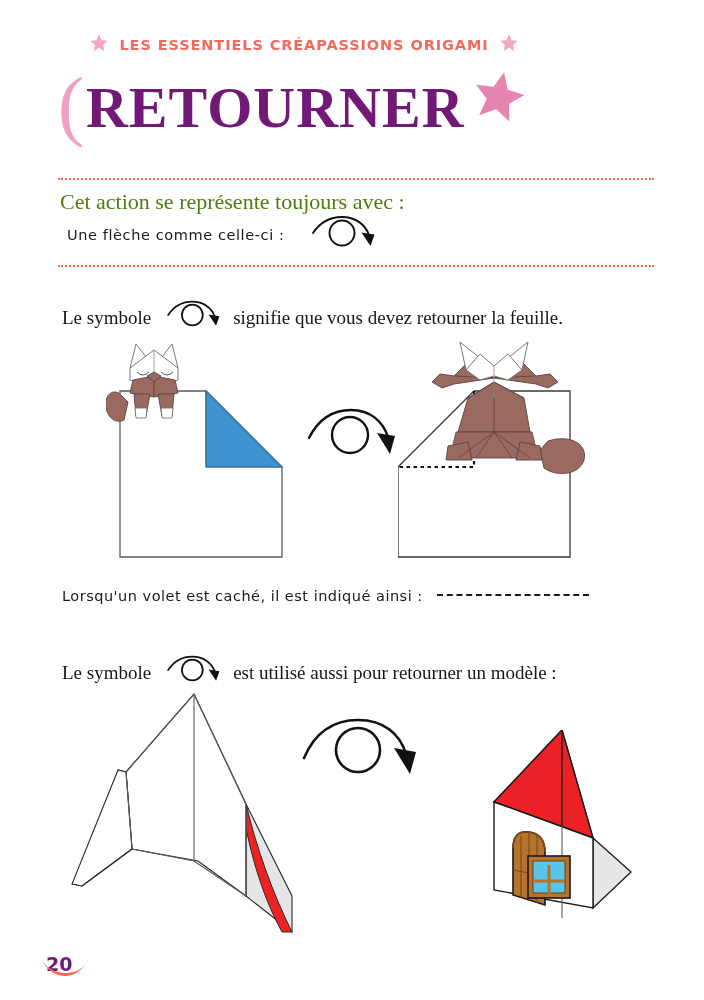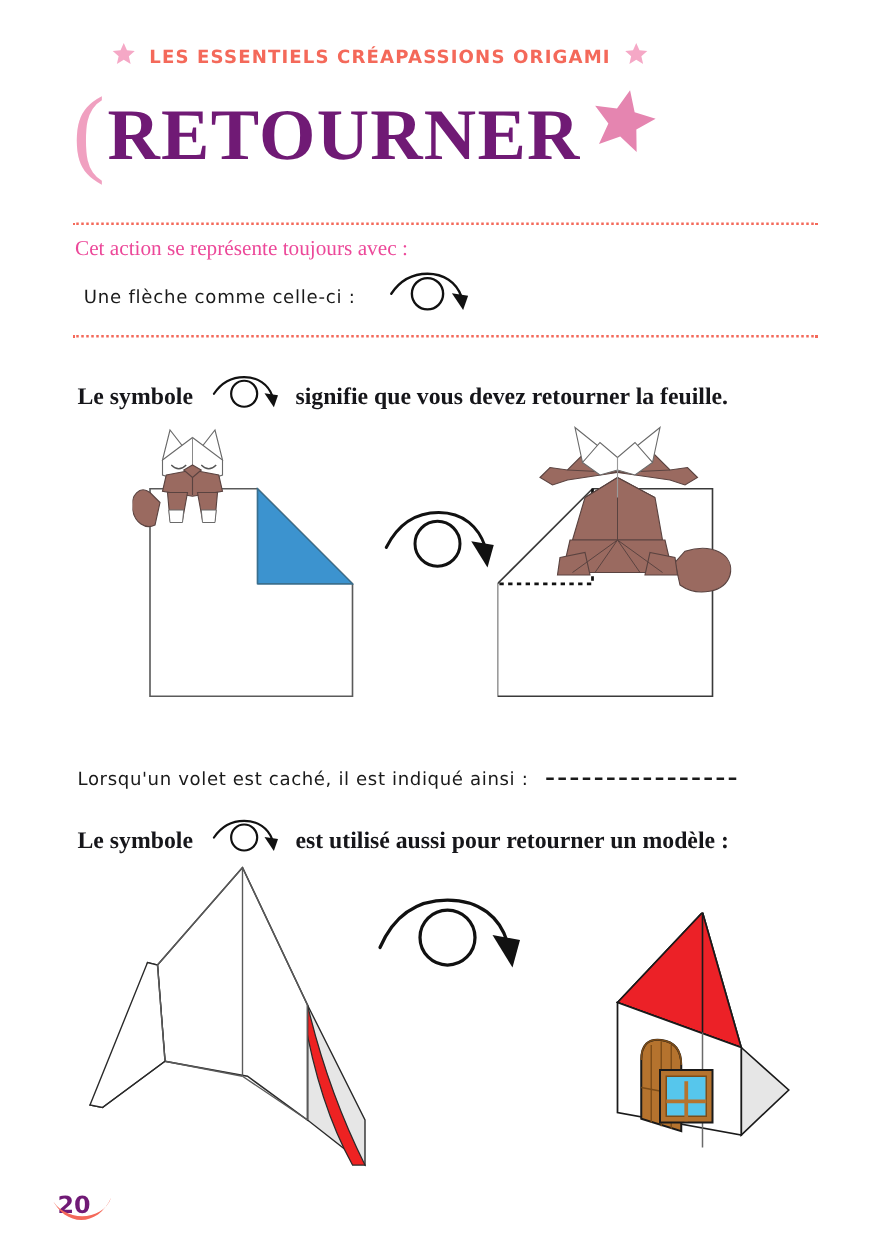--- a/index.html
+++ b/index.html
@@ -54,52 +54,52 @@
   
   .callout{
     position:absolute;left:58px;top:178px;width:596px;
     border-top:2px dotted #f4695a;
     border-bottom:2px dotted #f4695a;
     padding:9px 0 10px 0;
     box-sizing:border-box;
   }
   .callout-line1{
     font-family:"Liberation Serif", serif;
-    font-size:17px;
-    color:#ec4899;
+    font-size:22px;
+    color:#4d7c0f;
     padding-left:2px;
-    margin-bottom:8px;
+    margin-bottom:0;
   }
   .callout-line2{
     display:flex;align-items:center;gap:6px;
     padding-left:2px;
     margin-left:7px;
   }
   .callout-line2 .hand{
     font-family:"DejaVu Sans", sans-serif;
     font-size:14.5px;
     color:#1a1a1a;
     letter-spacing:0.6px;
   }
   .gap-s{display:inline-block;width:14px;}
 
   
   .sentence{
     position:absolute;left:62px;
     display:flex;align-items:center;gap:8px;
     font-family:"Liberation Serif", serif;
-    font-size:19px;color:#16161a;font-weight:bold;
+    font-size:19px;color:#16161a;
   }
   .sentence .pre{margin-right:6px;}
   .sentence .post{margin-left:2px;}
   #sentence-1{top:300px;}
   #sentence-2{top:655px;}
 
   .midline{
-    position:absolute;left:62px;top:616px;
+    position:absolute;left:62px;top:588px;
     display:flex;align-items:center;gap:8px;
     font-family:"DejaVu Sans", sans-serif;
     font-size:14.5px;color:#1a1a1a;letter-spacing:0.5px;
   }
   .dashline{
     display:inline-block;width:152px;height:0;
     border-top:2px dashed #1a1a1a;
     margin-left:6px;margin-bottom:2px;
   }
 

